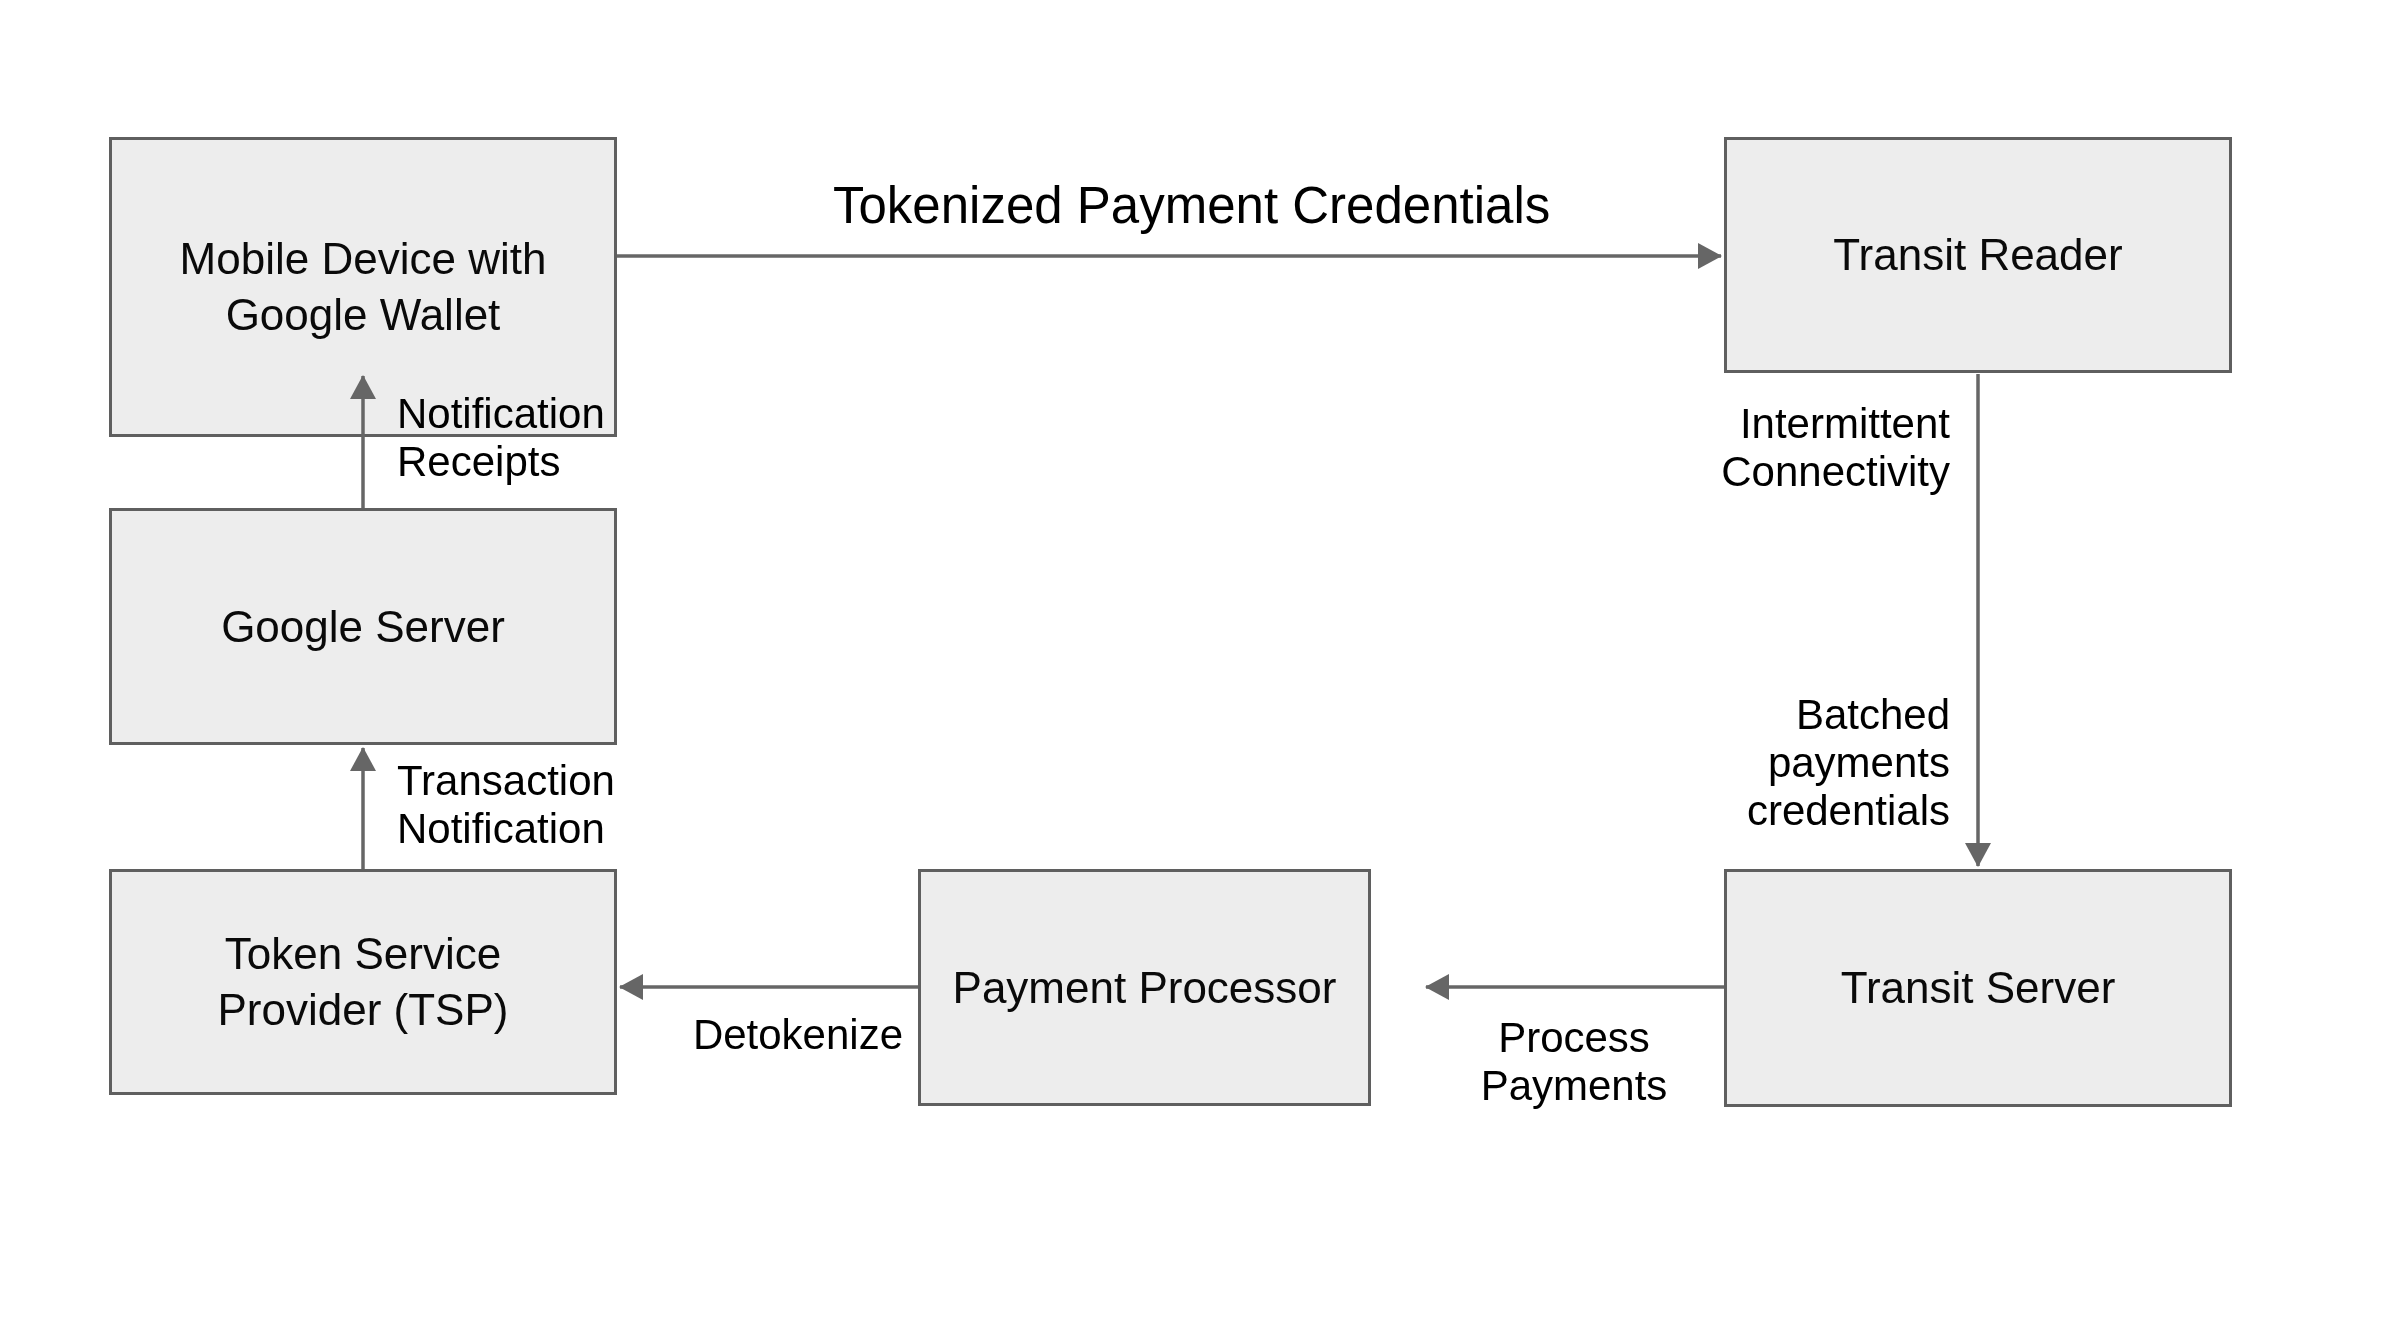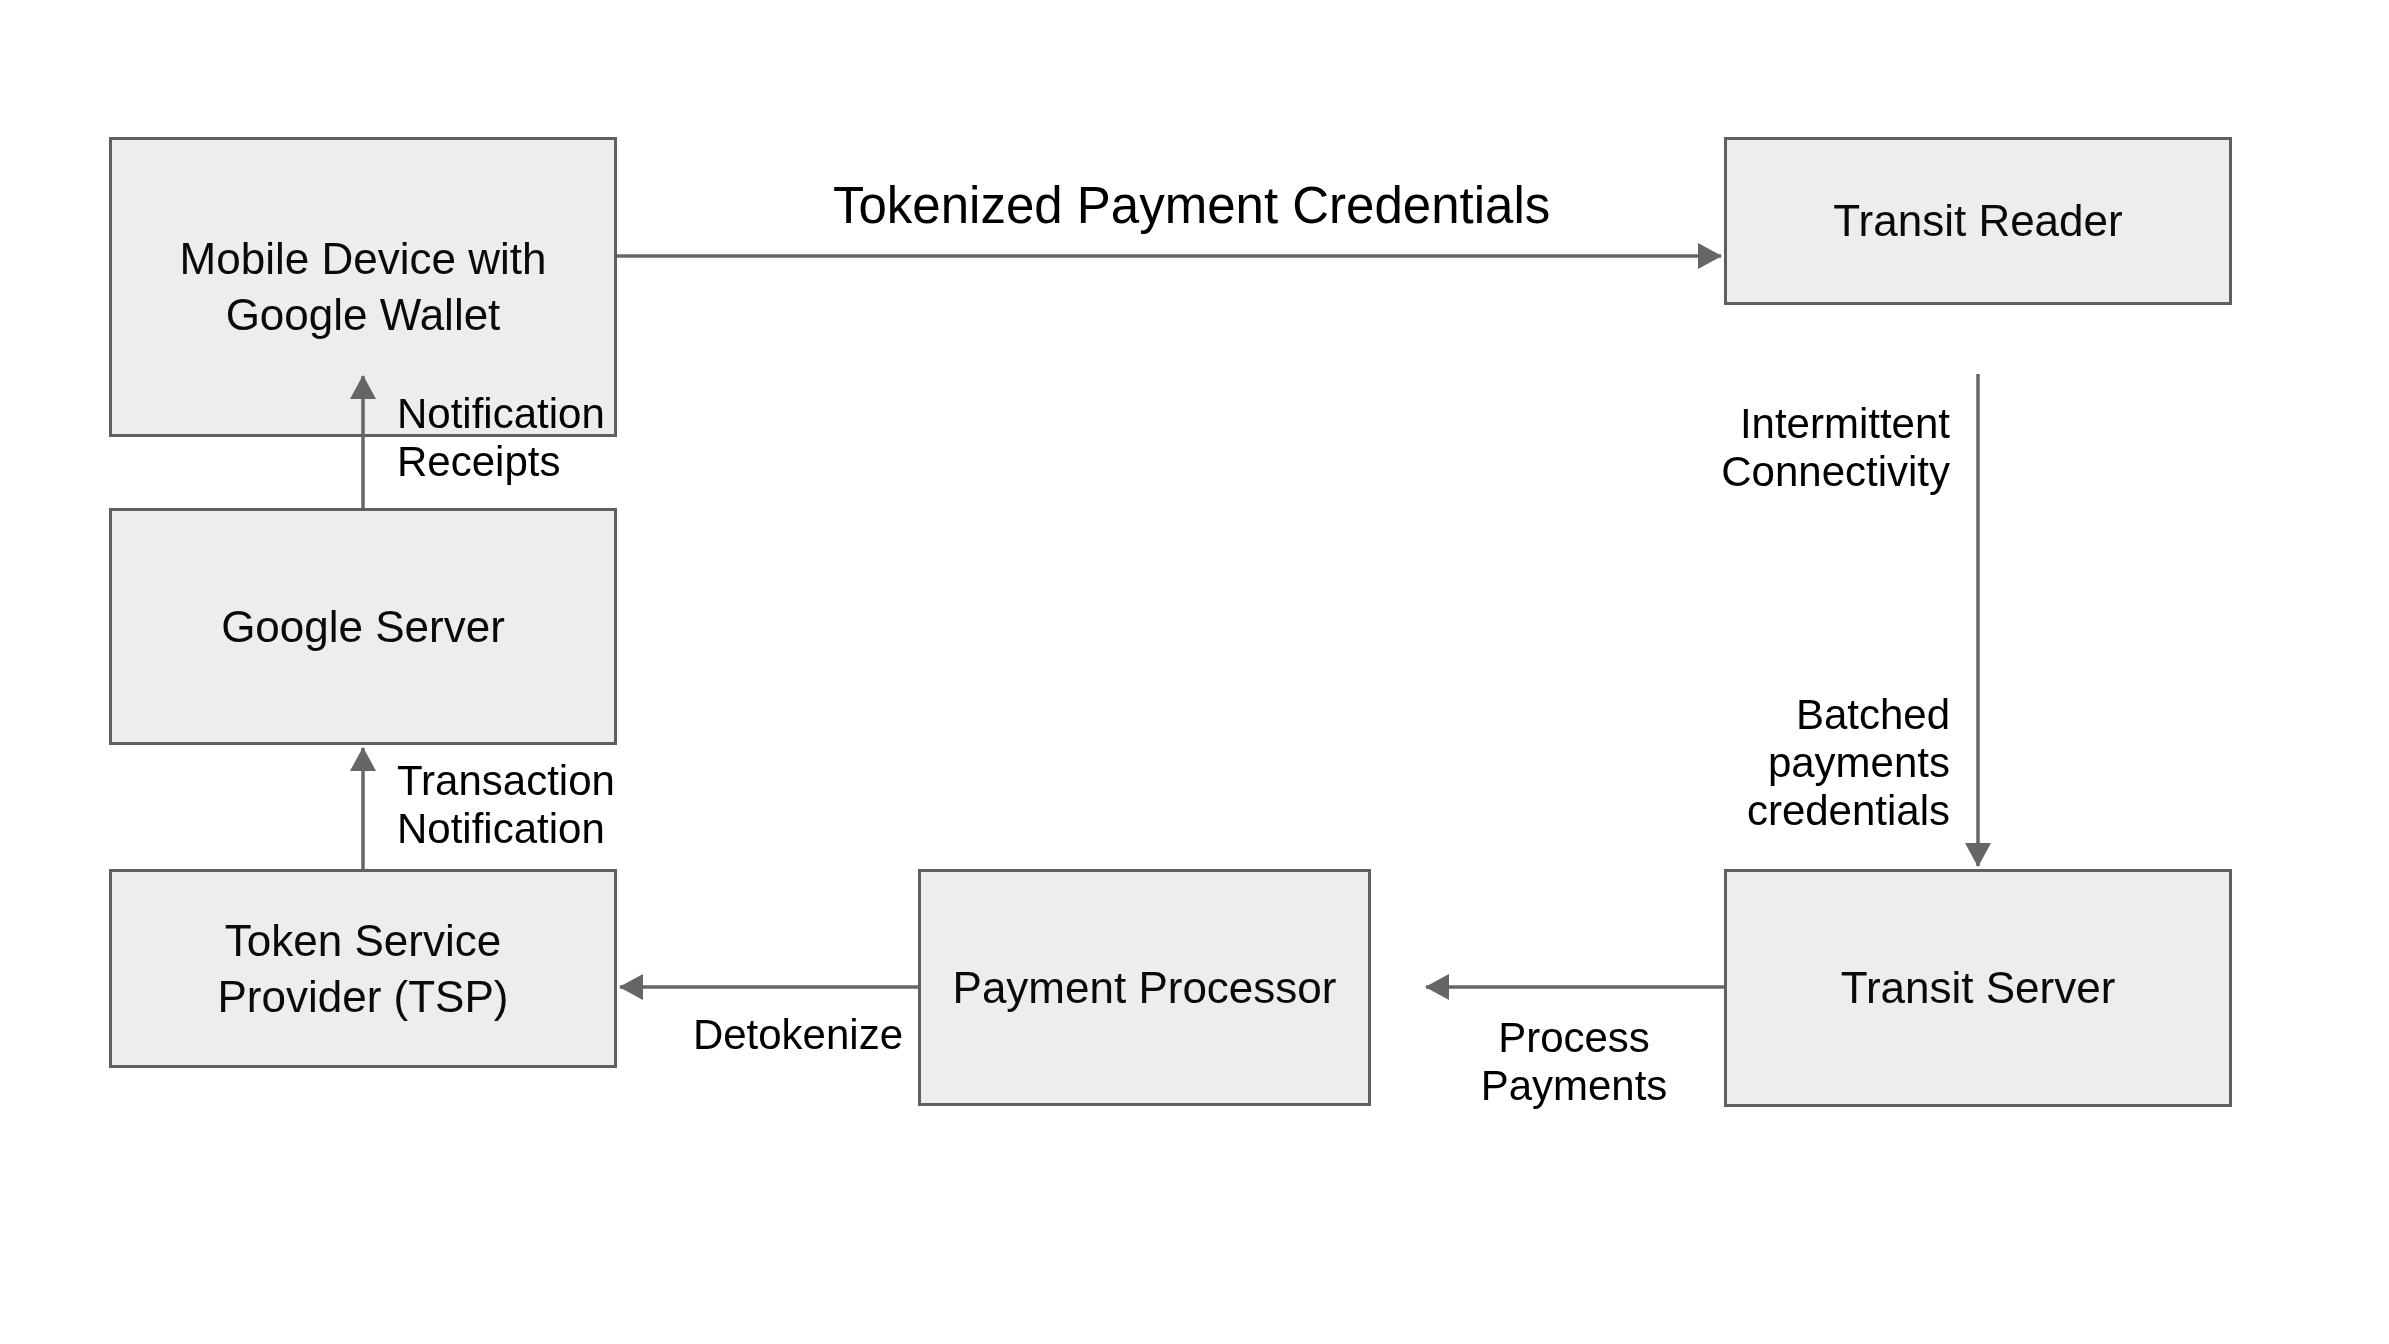--- a/index.html
+++ b/index.html
@@ -28,23 +28,23 @@
     display: flex;
     align-items: center;
     justify-content: center;
     text-align: center;
     font-size: 44px;
     line-height: 56px;
     color: var(--node-text);
     font-weight: 400;
   }
   .node-mobile  { left: 109px;  top: 137px; width: 508px; height: 300px; }
-  .node-reader  { left: 1724px; top: 137px; width: 508px; height: 168px; }
+  .node-reader  { left: 1724px; top: 137px; width: 508px; height: 236px; }
   .node-google  { left: 109px;  top: 508px; width: 508px; height: 237px; align-items: center; }
-  .node-tsp     { left: 109px;  top: 869px; width: 508px; height: 199px; }
+  .node-tsp     { left: 109px;  top: 869px; width: 508px; height: 226px; }
   .node-pp      { left: 918px;  top: 869px; width: 453px; height: 237px; }
   .node-ts      { left: 1724px; top: 869px; width: 508px; height: 238px; }
 
   .edge-label {
     position: absolute;
     font-weight: 400;
     color: var(--label-text);
     font-size: 42px;
     line-height: 48px;
     white-space: nowrap;

